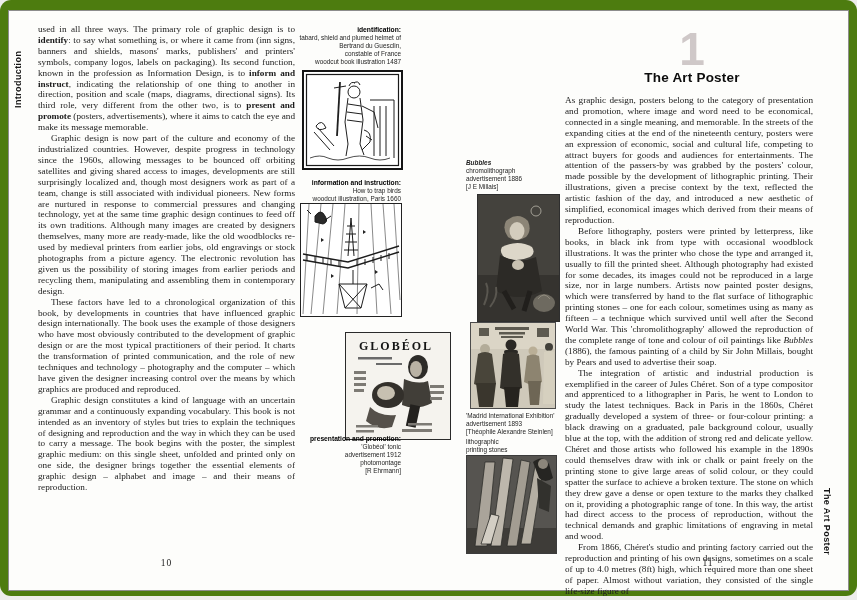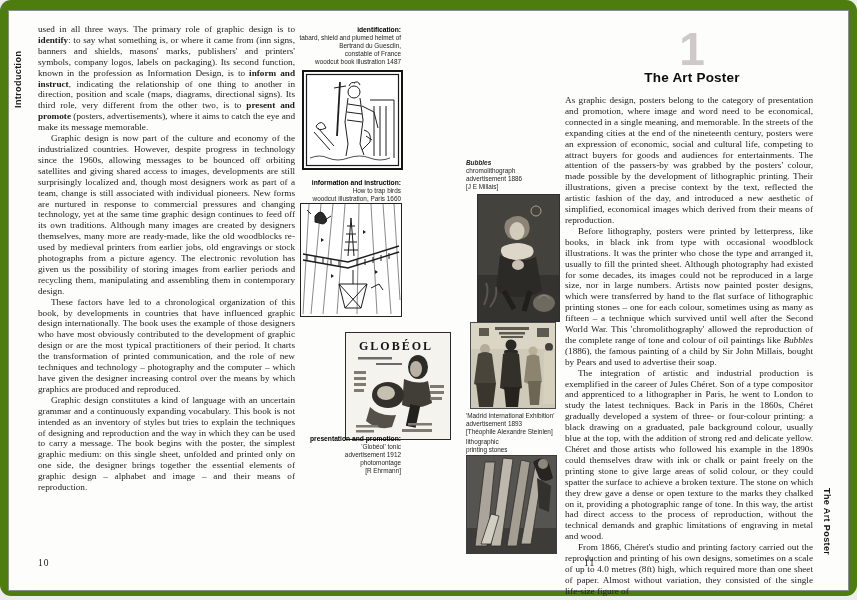--- a/index.html
+++ b/index.html
@@ -36,21 +36,21 @@
   
   .chapnum{position:absolute;left:640px;top:26px;width:104px;text-align:center;
            font-weight:bold;font-size:46px;line-height:46px;color:#cfc8c8;}
   .chaptitle{position:absolute;left:625px;top:70px;width:134px;text-align:center;
              font-weight:bold;font-size:13.5px;color:#0c0c0c;letter-spacing:0.2px;}
   
   .vlabel{position:absolute;writing-mode:vertical-rl;font-weight:bold;font-size:9px;
           letter-spacing:0.4px;color:#161616;}
   .vlabel.flip{transform:rotate(180deg);}
   .folio{position:absolute;font-family:"Liberation Serif",serif;font-size:9.5px;
-         letter-spacing:1px;color:#1b1b1b;text-align:left;}
+         letter-spacing:1px;color:#1b1b1b;text-align:center;}
 </style>
 </head>
 <body>
 
 <div id="canvas">
   <div class="sheet"></div>
 
   <div class="vlabel flip" style="left:13px;top:36px;height:72px;">Introduction</div>
 
   <div class="bodycol" style="left:38px;top:24px;width:257px;">

